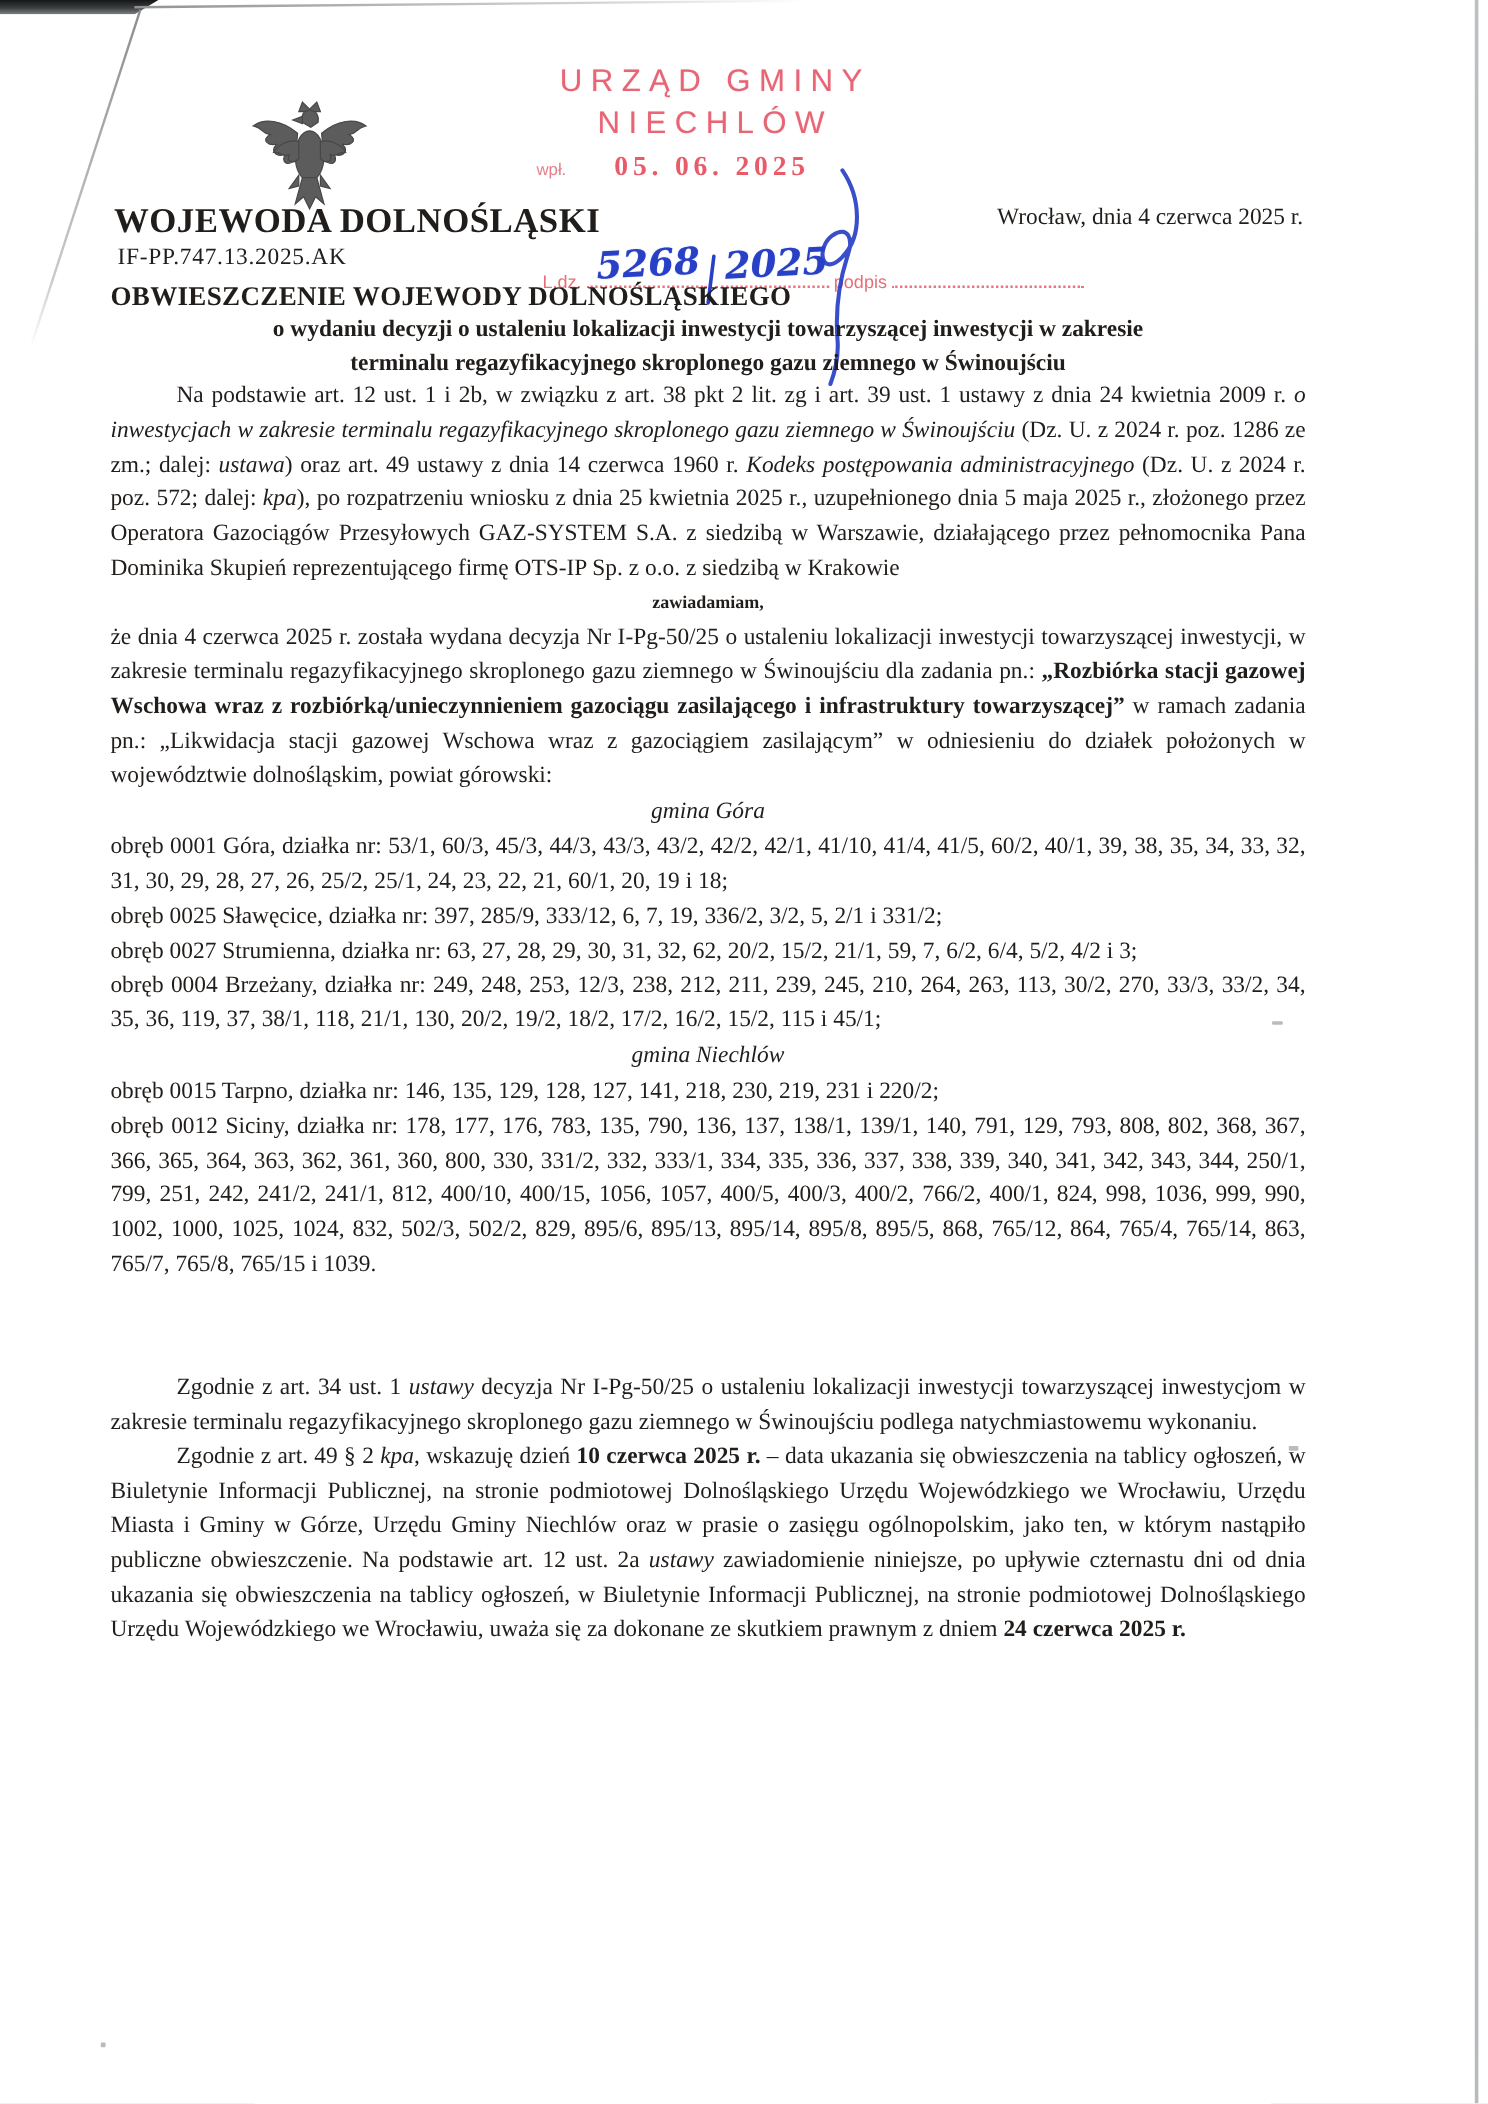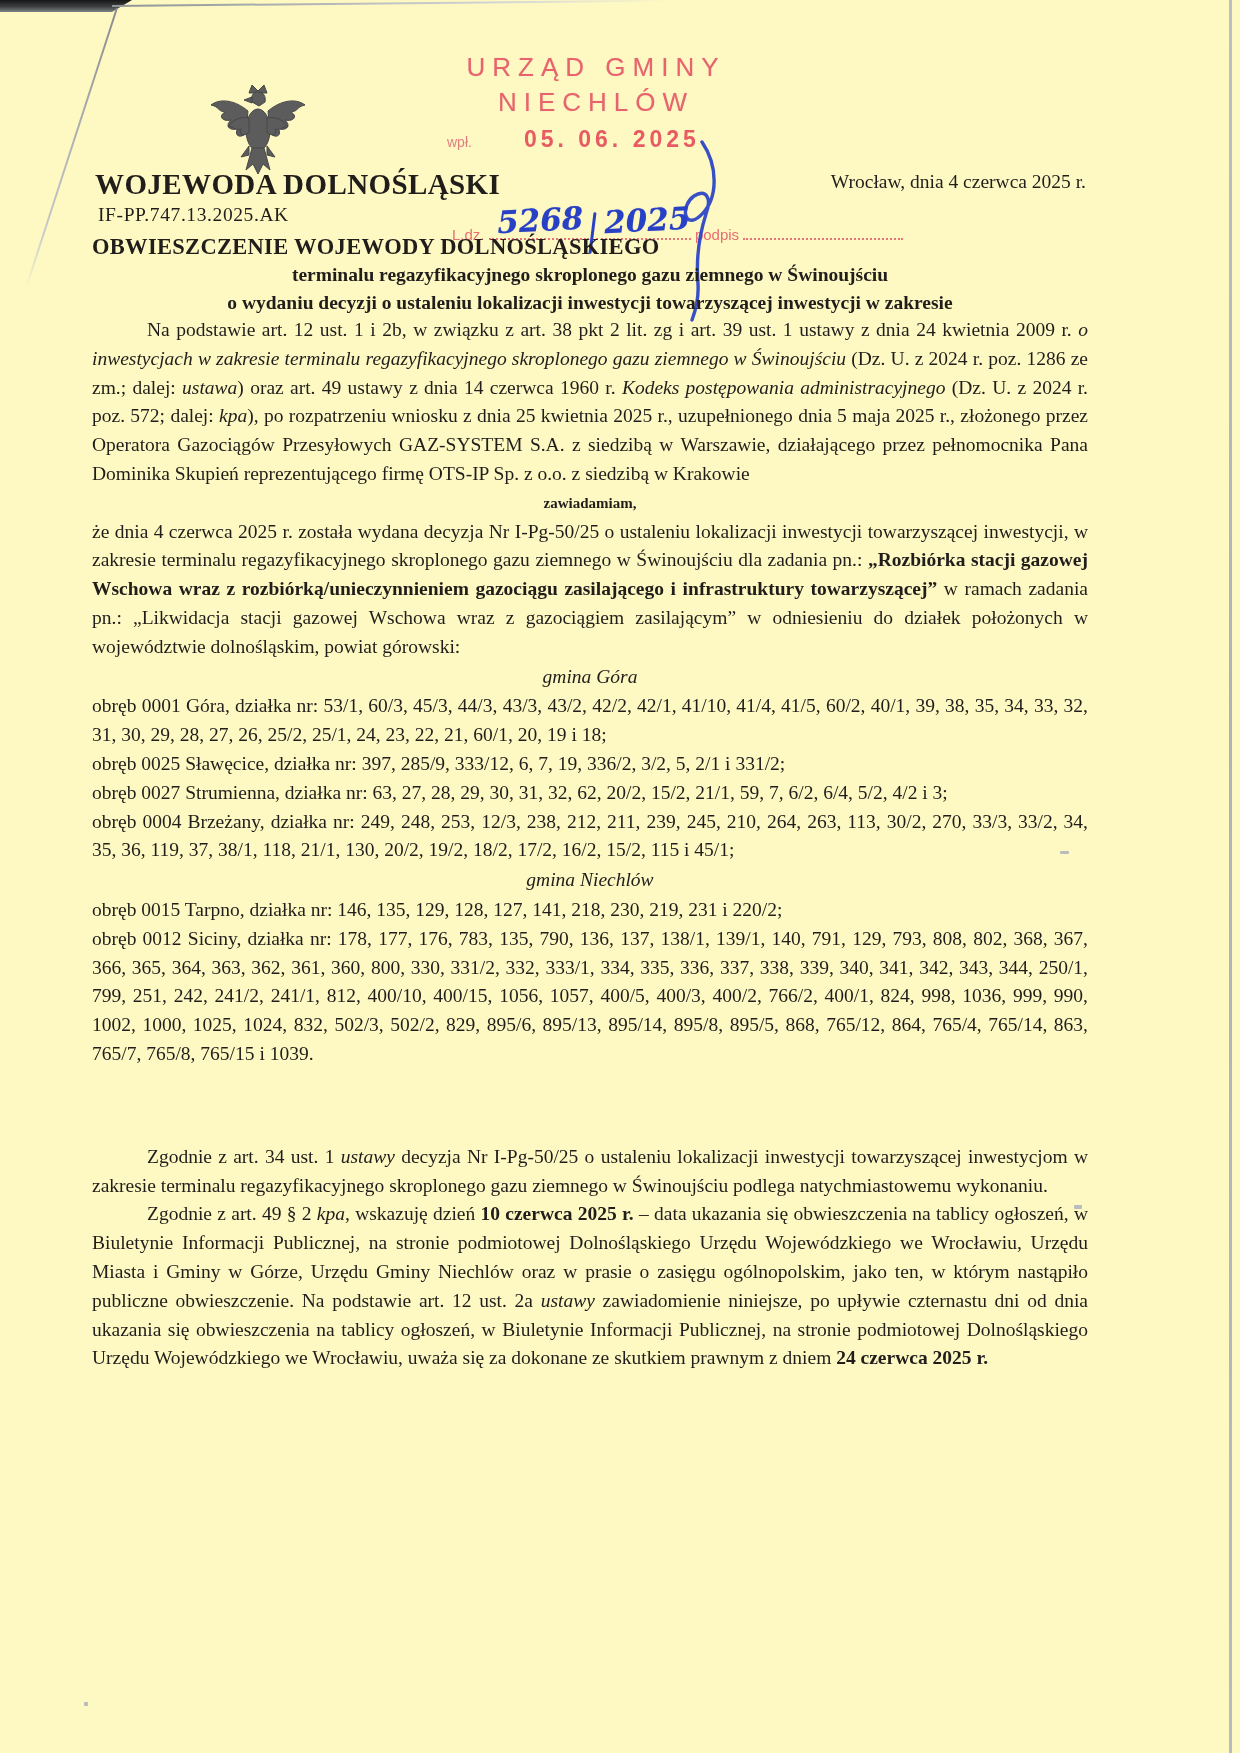--- a/index.html
+++ b/index.html
@@ -1,20 +1,20 @@
 <!DOCTYPE html>
 <html lang="pl"><head>
 <meta charset="utf-8">
 <style>
   html,body{margin:0;padding:0;background:#e8e8e8;}
   .page{
     position:relative;
     width:1240px;height:1753px;
     margin:0 auto;
-    background:#fef9c3;
+    background:#ffffff;
     overflow:hidden;
     font-family:"Liberation Serif","DejaVu Serif",serif;
     color:#201d1b;
   }
   
   .artifact-topbar{
     position:absolute;left:0;top:0;width:132px;height:12px;
     background:linear-gradient(180deg,#161616 0%,#3c3f40 55%,#7d8384 100%);
     clip-path:polygon(0 0,132px 0,112px 100%,0 100%);
   }
@@ -51,22 +51,22 @@
   }
   .stamp-row{
     position:absolute;left:447px;top:126px;width:330px;
     color:rgba(225,86,101,0.9);
   }
   .stamp-wpl{
     font-family:"Liberation Sans","DejaVu Sans",sans-serif;
     font-size:14px;color:rgba(222,104,116,0.85);
   }
   .stamp-date{
-    margin-left:48px;
-    font-family:Liberation Sans, sans-serif;
+    margin-left:36px;
+    font-family:Liberation Serif, serif;
     font-weight:bold;font-size:23px;letter-spacing:4px;
     color:rgba(229,73,88,0.9);
   }
   .ldz-row{
     position:absolute;left:452px;top:212px;white-space:nowrap;
     font-family:"Liberation Sans","DejaVu Sans",sans-serif;
     font-size:15px;color:rgba(229,93,106,0.9);
   }
   .dotted{
     display:inline-block;height:14px;vertical-align:baseline;
@@ -172,22 +172,22 @@
   <svg class="signature-svg" viewBox="0 0 56 188" xmlns="http://www.w3.org/2000/svg">
     <path d="M30,6 C45,28 48,62 28,80 C12,94 8,70 22,60 C34,52 40,62 34,78 C27,100 24,124 26,148 C27,164 23,176 20,184" fill="none" stroke="#2840c6" stroke-width="3.4" stroke-linecap="round" opacity="0.92"></path>
   </svg>
 
   <div class="authority">WOJEWODA DOLNOŚLĄSKI</div>
   <div class="case-number">IF-PP.747.13.2025.AK</div>
   <div class="place-date">Wrocław, dnia 4 czerwca 2025 r.</div>
 
   <div class="content">
     <p class="doc-title">OBWIESZCZENIE WOJEWODY DOLNOŚLĄSKIEGO</p>
+    <p class="doc-subtitle">o wydaniu decyzji o ustaleniu lokalizacji inwestycji towarzyszącej inwestycji w zakresie</p>
     <p class="doc-subtitle">terminalu regazyfikacyjnego skroplonego gazu ziemnego w Świnoujściu</p>
-    <p class="doc-subtitle">o wydaniu decyzji o ustaleniu lokalizacji inwestycji towarzyszącej inwestycji w zakresie</p>
 
     <p class="para indent"><span>Na podstawie art. 12 ust. 1 i 2b, w związku z art. 38 pkt 2 lit. zg i art. 39 ust. 1 ustawy z dnia 24 kwietnia 2009 r. </span><span class="it">o inwestycjach w zakresie terminalu regazyfikacyjnego skroplonego gazu ziemnego w Świnoujściu</span><span> (Dz. U. z 2024 r. poz. 1286 ze zm.; dalej: </span><span class="it">ustawa</span><span>) oraz art. 49 ustawy z dnia 14 czerwca 1960 r. </span><span class="it">Kodeks postępowania administracyjnego</span><span> (Dz. U. z 2024 r. poz. 572; dalej: </span><span class="it">kpa</span><span>), po rozpatrzeniu wniosku z dnia 25 kwietnia 2025 r., uzupełnionego dnia 5 maja 2025 r., złożonego przez Operatora Gazociągów Przesyłowych GAZ-SYSTEM S.A. z siedzibą w Warszawie, działającego przez pełnomocnika Pana Dominika Skupień reprezentującego firmę OTS-IP Sp. z o.o. z siedzibą w Krakowie</span></p>
 
     <p class="centered-word">zawiadamiam,</p>
 
     <p class="para"><span>że dnia 4 czerwca 2025 r. została wydana decyzja Nr I-Pg-50/25 o ustaleniu lokalizacji inwestycji towarzyszącej inwestycji, w zakresie terminalu regazyfikacyjnego skroplonego gazu ziemnego w Świnoujściu dla zadania pn.: </span><span class="b">„Rozbiórka stacji gazowej Wschowa wraz z rozbiórką/unieczynnieniem gazociągu zasilającego i infrastruktury towarzyszącej”</span><span> w ramach zadania pn.: „Likwidacja stacji gazowej Wschowa wraz z gazociągiem zasilającym” w odniesieniu do działek położonych w województwie dolnośląskim, powiat górowski:</span></p>
 
     <p class="gmina">gmina Góra</p>
     <p class="para">obręb 0001 Góra, działka nr: 53/1, 60/3, 45/3, 44/3, 43/3, 43/2, 42/2, 42/1, 41/10, 41/4, 41/5, 60/2, 40/1, 39, 38, 35, 34, 33, 32, 31, 30, 29, 28, 27, 26, 25/2, 25/1, 24, 23, 22, 21, 60/1, 20, 19 i 18;</p>
     <p class="para">obręb 0025 Sławęcice, działka nr: 397, 285/9, 333/12, 6, 7, 19, 336/2, 3/2, 5, 2/1 i 331/2;</p>

